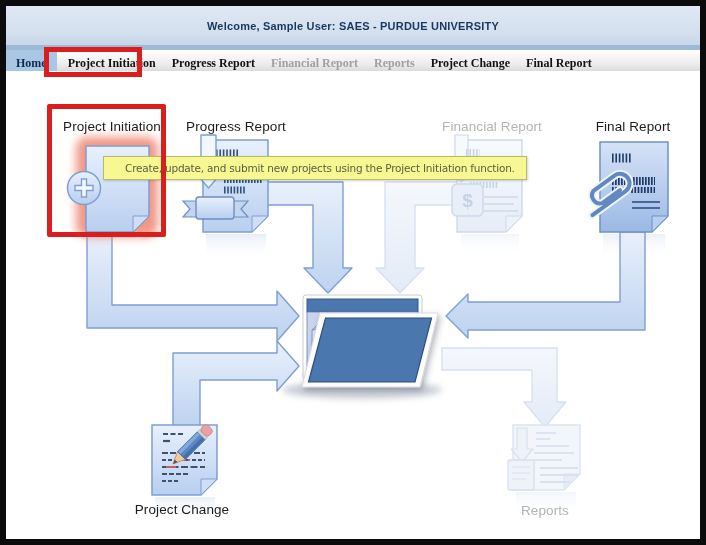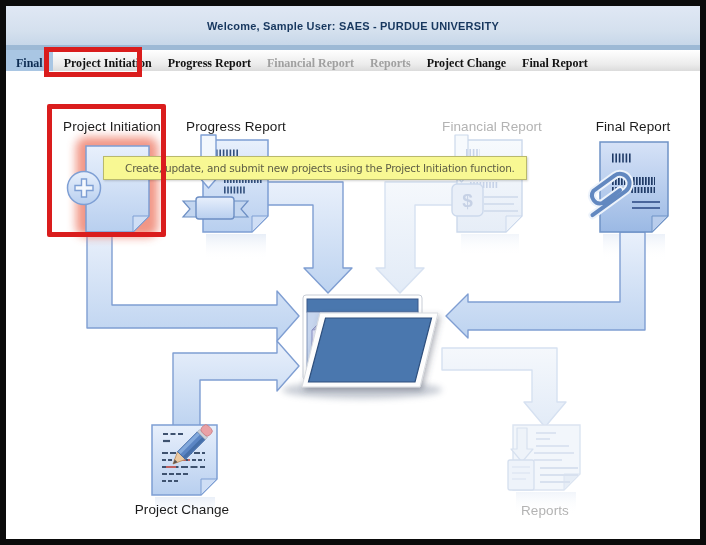--- a/index.html
+++ b/index.html
@@ -32,21 +32,21 @@
 </head>
 <body>
 
 <div class="page">
 
   <div class="header">
     <span class="welcome">Welcome, Sample User:  SAES - PURDUE UNIVERSITY</span>
   </div>
 
   <div class="nav">
-    <div class="nav-item home">Final</div>
+    <div class="nav-item home">Home</div>
     <div class="nav-item pi">Project Initiation</div>
     <div class="nav-item">Progress Report</div>
     <div class="nav-item disabled">Financial Report</div>
     <div class="nav-item disabled">Reports</div>
     <div class="nav-item">Project Change</div>
     <div class="nav-item">Final Report</div>
   </div>
 
   <div class="content">
 

